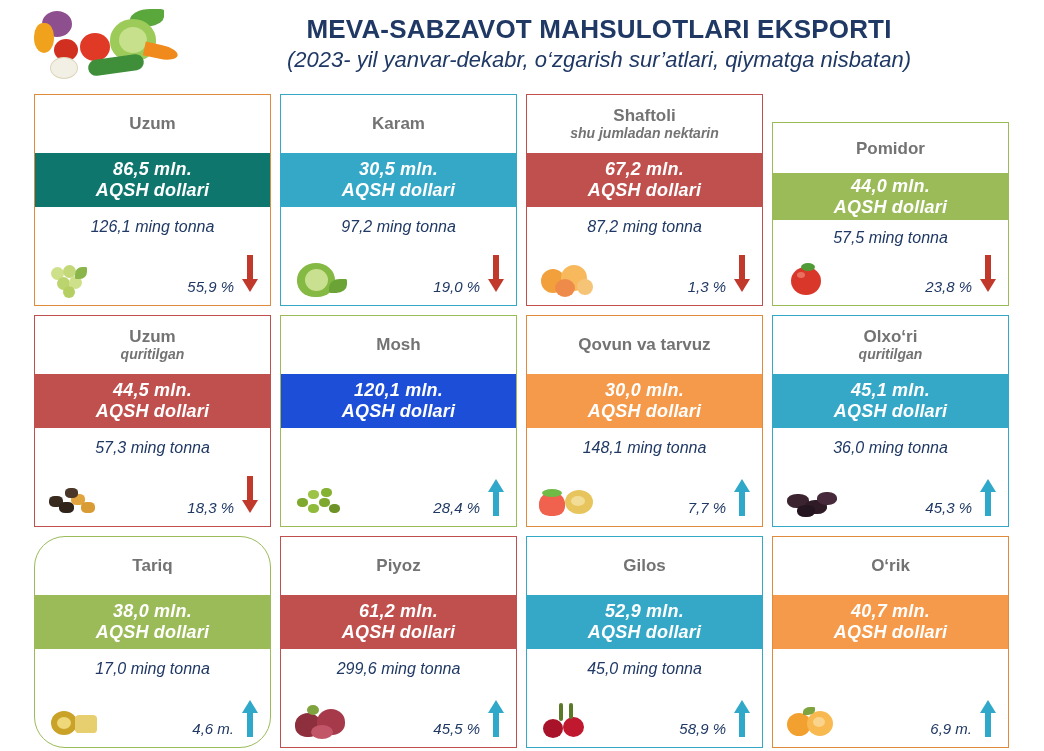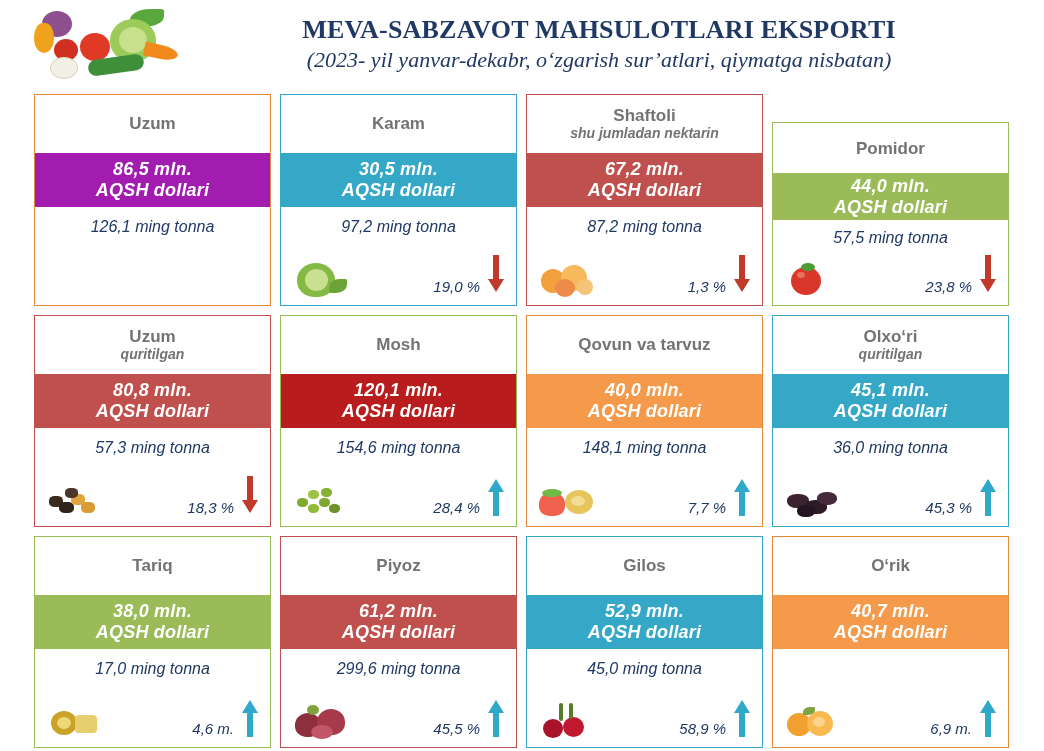--- a/index.html
+++ b/index.html
@@ -18,21 +18,20 @@
     width: 1044px;
     height: 751px;
   }
 
   
   .header {
     display: flex;
     align-items: center;
     height: 88px;
     padding-left: 34px;
-    font-family: Liberation Serif, serif;
   }
   .header-art {
     width: 150px;
     height: 78px;
     position: relative;
     flex: none;
   }
   .header-text {
     flex: 1;
     text-align: center;
@@ -264,25 +263,40 @@
       <div class="header-title">MEVA-SABZAVOT MAHSULOTLARI EKSPORTI</div>
       <div class="header-sub">(2023- yil yanvar-dekabr, o‘zgarish sur’atlari, qiymatga nisbatan)</div>
     </div>
   </div>
 
   <div class="grid">
       <div class="card" style="border-color: rgb(224, 138, 60);">
         <div class="card-title">
           <div>Uzum</div>
         </div>
-        <div class="card-value" style="background: #a21caf;">
+        <div class="card-value" style="background: #0f766e;">
           <div class="line1">86,5 mln.</div>
           <div class="line2">AQSH dollari</div>
         </div>
         <div class="card-volume">126,1 ming tonna</div>
+        <div class="card-bottom">
+          <div class="thumb t-grapes">
+            <span class="tp"></span>
+            <span class="tp"></span>
+            <span class="tp"></span>
+            <span class="tp"></span>
+            <span class="tp"></span>
+            <span class="tp"></span>
+          </div>
+          <div class="card-change">55,9 %</div>
+          <div class="arrow down">
+            <span class="stem"></span>
+            <span class="head"></span>
+          </div>
+        </div>
       </div>
       <div class="card" style="border-color: rgb(53, 168, 200); justify-content: flex-end;">
         <div class="card-title">
           <div>Karam</div>
         </div>
         <div class="card-value" style="background: rgb(53, 168, 200);">
           <div class="line1">30,5 mln.</div>
           <div class="line2">AQSH dollari</div>
         </div>
         <div class="card-volume">97,2 ming tonna</div>
@@ -344,21 +358,21 @@
             <span class="head"></span>
           </div>
         </div>
       </div>
       <div class="card" style="border-color: rgb(192, 80, 77);">
         <div class="card-title">
           <div>Uzum</div>
           <div class="sub">quritilgan</div>
         </div>
         <div class="card-value" style="background: rgb(192, 80, 77);">
-          <div class="line1">80,8 mln.</div>
+          <div class="line1">44,5 mln.</div>
           <div class="line2">AQSH dollari</div>
         </div>
         <div class="card-volume">57,3 ming tonna</div>
         <div class="card-bottom">
           <div class="thumb t-raisin">
             <span class="tp"></span>
             <span class="tp"></span>
             <span class="tp"></span>
             <span class="tp"></span>
             <span class="tp"></span>
@@ -367,25 +381,24 @@
           <div class="arrow down">
             <span class="stem"></span>
             <span class="head"></span>
           </div>
         </div>
       </div>
       <div class="card" style="border-color: rgb(155, 187, 89);">
         <div class="card-title">
           <div>Mosh</div>
         </div>
-        <div class="card-value" style="background: #b91c1c; text-align: center;">
+        <div class="card-value" style="background: #1d4ed8; text-align: center;">
           <div class="line1">120,1 mln.</div>
           <div class="line2">AQSH dollari</div>
         </div>
-        <div class="card-volume">154,6 ming tonna</div>
         <div class="card-bottom">
           <div class="thumb t-mungbean">
             <span class="tp"></span>
             <span class="tp"></span>
             <span class="tp"></span>
             <span class="tp"></span>
             <span class="tp"></span>
             <span class="tp"></span>
           </div>
           <div class="card-change">28,4 %</div>
@@ -393,21 +406,21 @@
             <span class="stem"></span>
             <span class="head"></span>
           </div>
         </div>
       </div>
       <div class="card" style="border-color: rgb(224, 138, 60);">
         <div class="card-title">
           <div>Qovun va tarvuz</div>
         </div>
         <div class="card-value" style="background: rgb(245, 154, 74);">
-          <div class="line1">40,0 mln.</div>
+          <div class="line1">30,0 mln.</div>
           <div class="line2">AQSH dollari</div>
         </div>
         <div class="card-volume">148,1 ming tonna</div>
         <div class="card-bottom">
           <div class="thumb t-melon">
             <span class="tp"></span>
             <span class="tp"></span>
             <span class="tp"></span>
             <span class="tp"></span>
           </div>
@@ -435,21 +448,21 @@
             <span class="tp"></span>
             <span class="tp"></span>
           </div>
           <div class="card-change">45,3 %</div>
           <div class="arrow up">
             <span class="stem"></span>
             <span class="head"></span>
           </div>
         </div>
       </div>
-      <div class="card" style="border-color: rgb(155, 187, 89);">
+      <div class="card" style="border-color: rgb(155, 187, 89); border-radius: 31px;">
         <div class="card-title">
           <div>Tariq</div>
         </div>
         <div class="card-value" style="background: rgb(155, 187, 89);">
           <div class="line1">38,0 mln.</div>
           <div class="line2">AQSH dollari</div>
         </div>
         <div class="card-volume">17,0 ming tonna</div>
         <div class="card-bottom">
           <div class="thumb t-millet">

